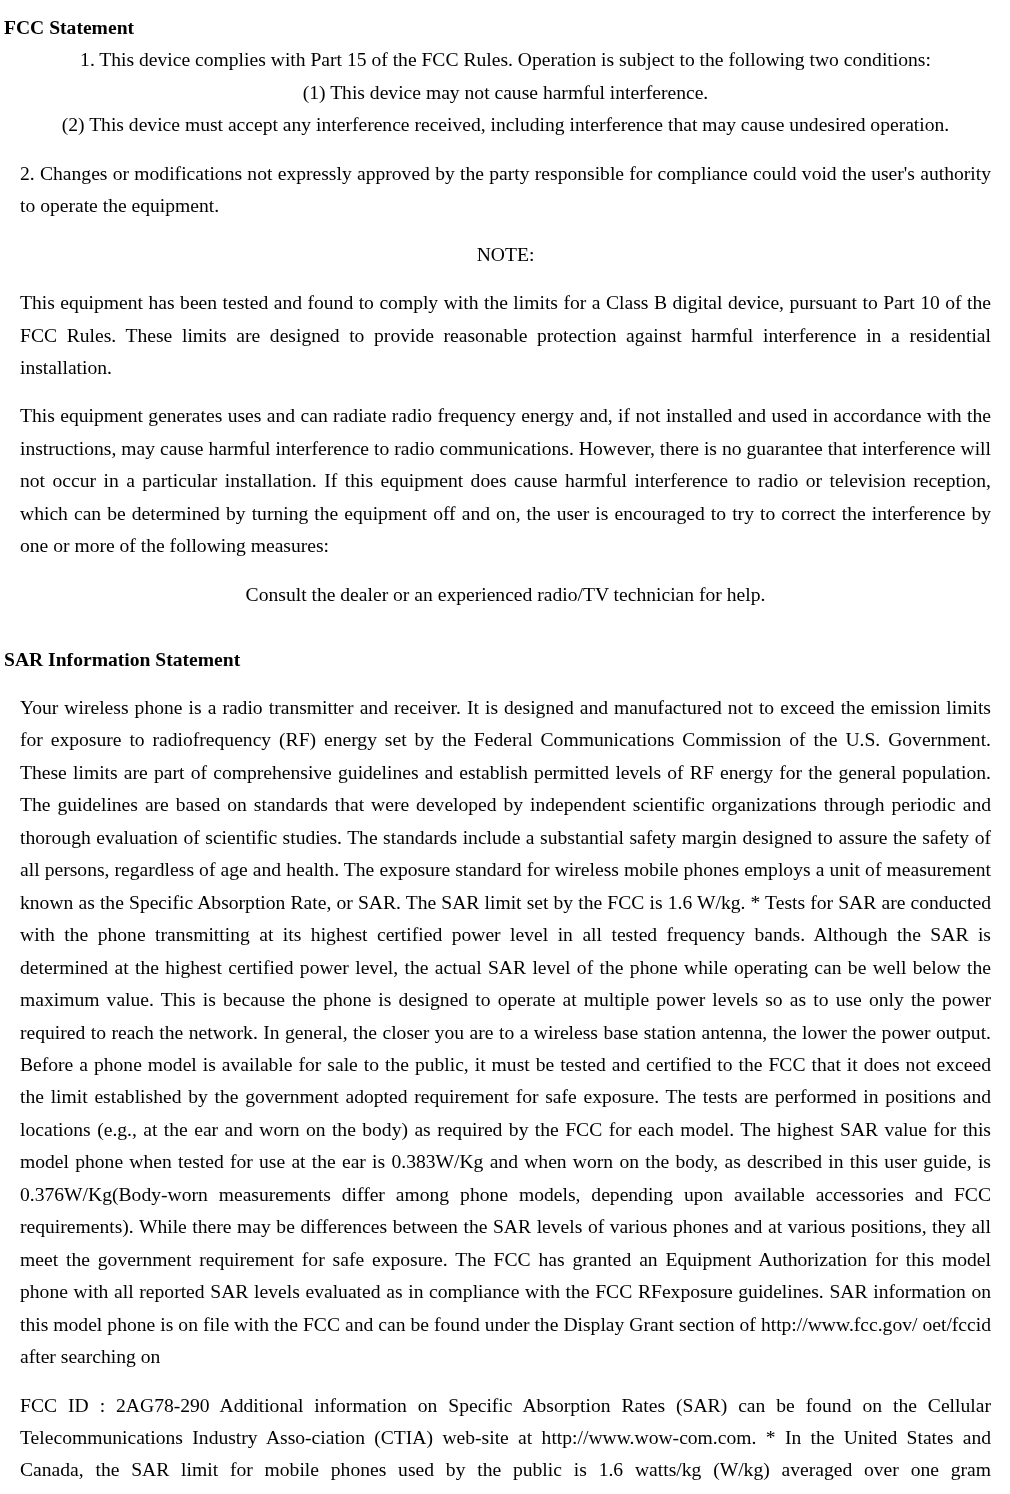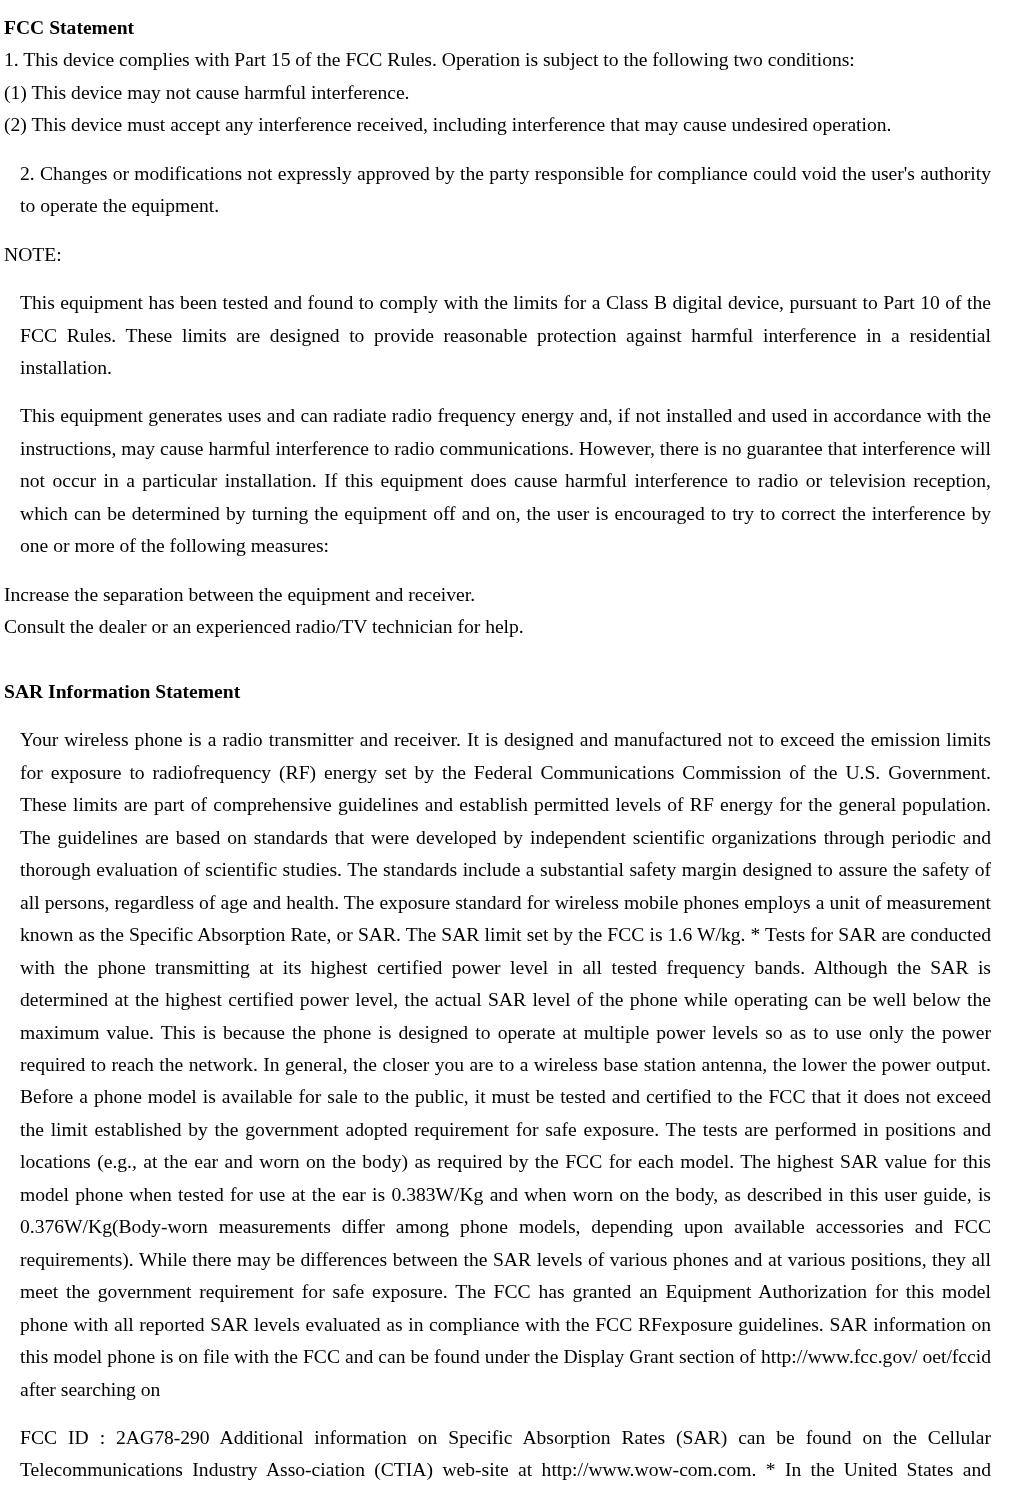--- a/index.html
+++ b/index.html
@@ -16,20 +16,21 @@
     color: #000000;
   }
   .page {
     padding: 12px 3px 0 4px;
     width: 1003px;
   }
   .line {
     line-height: 32.45px;
     height: 32.45px;
     white-space: nowrap;
+    text-align: center;
   }
   .para {
     line-height: 32.45px;
     text-align: justify;
     margin: 16px;
   }
   .heading {
     font-weight: bold;
     line-height: 32.45px;
     height: 32.45px;
@@ -53,21 +54,20 @@
 
   <div class="heading">FCC Statement</div>
   <div class="line">1. This device complies with Part 15 of the FCC Rules. Operation is subject to the following two conditions:</div>
   <div class="line">(1) This device may not cause harmful interference.</div>
   <div class="line">(2) This device must accept any interference received, including interference that may cause undesired operation.</div>
   <p class="para">2. Changes or modifications not expressly approved by the party responsible for compliance could void the user's authority to operate the equipment.</p>
   <div class="line">NOTE:</div>
   <p class="para">This equipment has been tested and found to comply with the limits for a Class B digital device, pursuant to Part 10 of the FCC Rules. These limits are designed to provide reasonable protection against harmful interference in a residential installation.</p>
   <p class="para">This equipment generates uses and can radiate radio frequency energy and, if not installed and used in accordance with the instructions, may cause harmful interference to radio communications. However, there is no guarantee that interference will not occur in a particular installation. If this equipment does cause harmful interference to radio or television reception, which can be determined by turning the equipment off and on, the user is encouraged to try to correct the interference by one or more of the following measures:</p>
 
-  <div class="line">Increase the separation between the equipment and receiver.</div>
   <div class="line">Consult the dealer or an experienced radio/TV technician for help.</div>
 
   <div class="blank"></div>
 
   <div class="heading">SAR Information Statement</div>
   <p class="para"><span>Your wireless phone is a radio transmitter and receiver. It is designed and manufactured not to exceed the emission limits for exposure to radiofrequency (RF) energy set by the Federal Communications Commission of the U.S. Government. These limits are part of comprehensive guidelines and establish permitted levels of RF energy for the general population. The guidelines are based on standards that were developed by independent scientific organizations through periodic and thorough evaluation of scientific studies. The standards include a substantial safety margin designed to assure the safety of all persons, regardless of age and health. The exposure standard for wireless mobile phones employs a unit of measurement known as the Specific Absorption Rate, or SAR. The SAR limit set by the FCC is 1.6 W/kg. * Tests for SAR are conducted with the phone transmitting at its highest certified power level in all tested frequency bands. Although the SAR is determined at the highest certified power level, the actual SAR level of the phone while operating can be well below the maximum value. This is because the phone is designed to operate at multiple power levels so as to use only the power required to reach the network. In general, the closer you are to a wireless base station antenna, the lower the power output. Before a phone model is available for sale to the public, it must be tested and certified to the FCC that it does not exceed the limit established by the government adopted requirement for safe exposure. The tests are performed in positions and locations (e.g., at the ear and worn on the body) as required by the FCC for each model. The highest SAR value for this model phone when tested for use at the ear is </span><span class="hl">0.383W/Kg</span><span> and when worn on the body, as described in this user guide, is </span><span class="hl">0.376W/Kg</span><span>(Body-worn measurements differ among phone models, depending upon available accessories and FCC requirements). While there may be differences between the SAR levels of various phones and at various positions, they all meet the government requirement for safe exposure. The FCC has granted an Equipment Authorization for this model phone with all reported SAR levels evaluated as in compliance with the FCC RFexposure guidelines. SAR information on this model phone is on file with the FCC and can be found under the Display Grant section of http://www.fcc.gov/ oet/fccid after searching on</span></p>
   <p class="para justify-all"><span class="hl">FCC ID : 2AG78-290</span><span> Additional information on Specific Absorption Rates (SAR) can be found on the Cellular Telecommunications Industry Asso-ciation (CTIA) web-site at http://www.wow-com.com. * In the United States and Canada, the SAR limit for mobile phones used by the public is 1.6 watts/kg (W/kg) averaged over one gram</span></p>
 
 </div>
 

